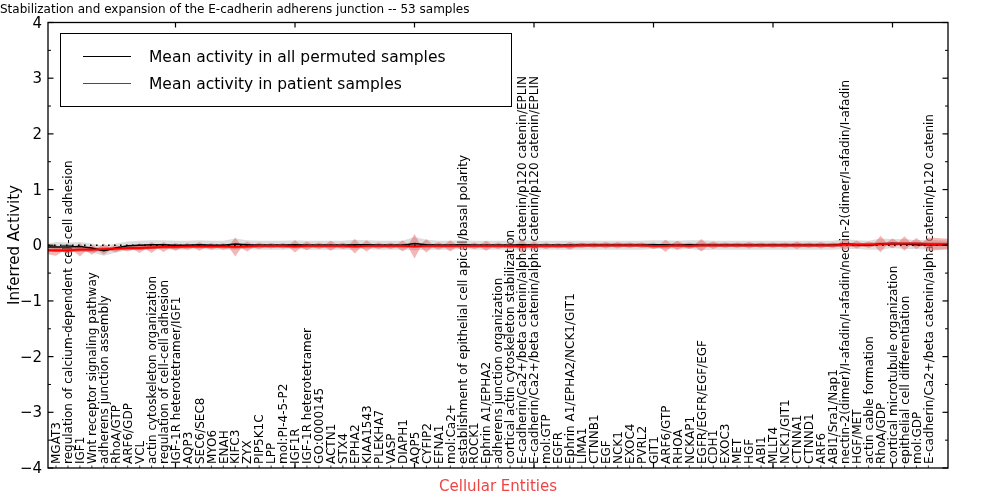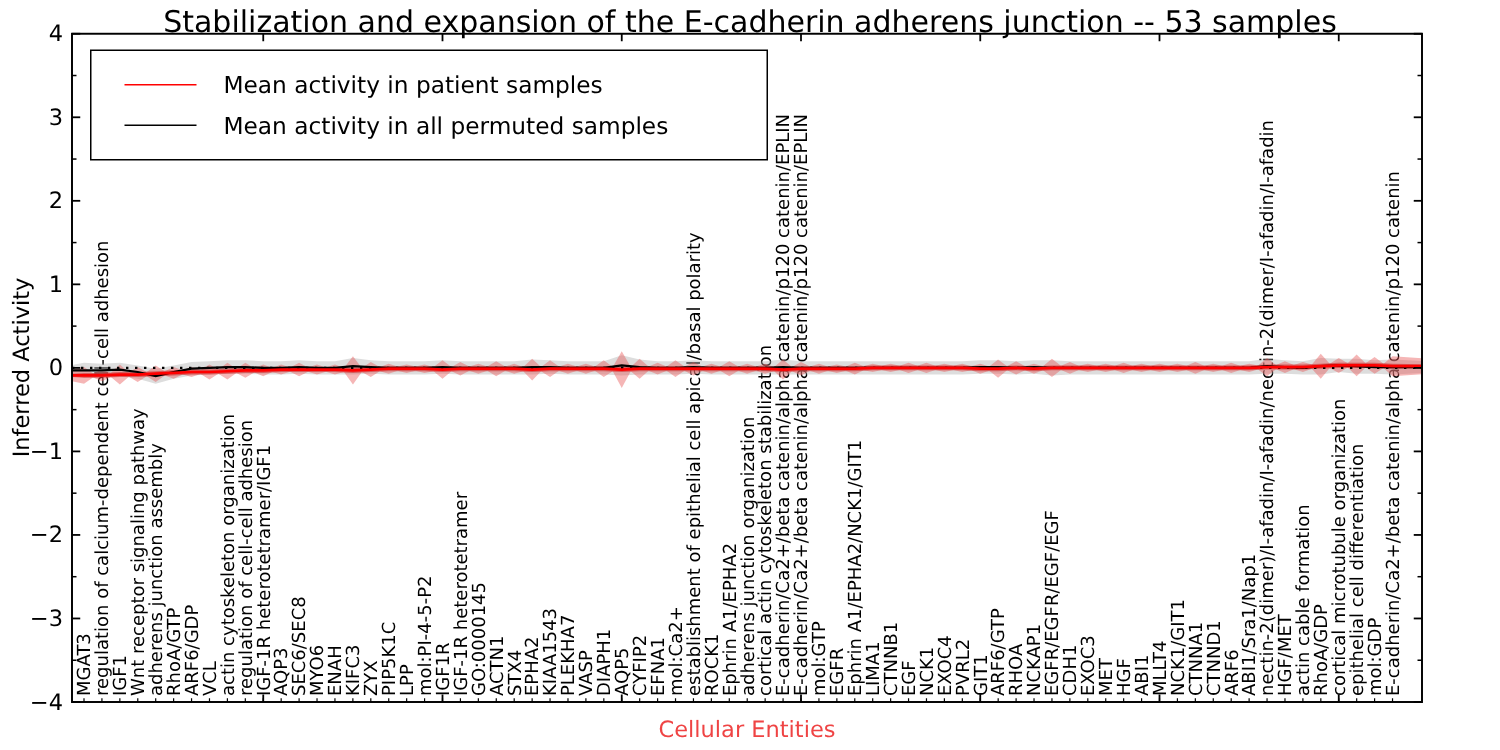--- a/index.html
+++ b/index.html
@@ -1,19 +1,19 @@
 <!DOCTYPE html>
 <html><head>
 <meta charset="utf-8">
 <style>
   html,body{margin:0;padding:0;background:#fff;}
   .fig{position:relative;width:1000px;height:500px;background:#ffffff;
        font-family:"DejaVu Sans", sans-serif;overflow:hidden;}
-  .title{position:absolute;left:0;top:2px;width:1000px;text-align:center;
-         font-size:20px;color:#000;}
+  .title{position:absolute;left:0;top:2px;width:1000px;
+         font-size:12px;color:#000;}
   .ylabel{position:absolute;left:14px;top:245px;transform:translate(-50%,-50%) rotate(-90deg);
           font-size:15px;color:#000;white-space:nowrap;}
   .xlabel{position:absolute;left:48px;top:477px;width:900px;text-align:center;
           font-size:15px;color:#ef4444;}
   svg{position:absolute;left:0;top:0;}
   .legend{position:absolute;left:60px;top:33px;width:452px;background:#ffffff;
           border:1.5px solid #000;box-sizing:border-box;padding:9px 12px;}
   .legend-row{display:flex;align-items:center;height:27px;}
   .legend-line{display:inline-block;width:48px;height:0;border-top:1.7px solid #000;
                margin:0 18px 0 10px;flex:0 0 auto;}
@@ -235,21 +235,21 @@
       <line x1="892.5" y1="465.5" x2="892.5" y2="468" stroke="#000" stroke-width="0.8"></line>
       <line x1="892.5" y1="22.5" x2="892.5" y2="27.5" stroke="#000" stroke-width="1.2"></line>
       <line x1="892.5" y1="463" x2="892.5" y2="468" stroke="#000" stroke-width="1.2"></line>
       <line x1="904.4499999999999" y1="465.5" x2="904.4499999999999" y2="468" stroke="#000" stroke-width="0.8"></line>
       <line x1="916.4" y1="465.5" x2="916.4" y2="468" stroke="#000" stroke-width="0.8"></line>
       <line x1="928.3499999999999" y1="465.5" x2="928.3499999999999" y2="468" stroke="#000" stroke-width="0.8"></line>
     </svg>
   <div class="xlabel">Cellular Entities</div>
   <div class="legend">
     <div class="legend-row">
+      <span class="legend-line" style="border-top-color:#000000;"></span>
+      <span class="legend-label">Mean activity in all permuted samples</span>
+    </div>
+    <div class="legend-row">
       <span class="legend-line" style="border-top-color:#ff0000;"></span>
       <span class="legend-label">Mean activity in patient samples</span>
-    </div>
-    <div class="legend-row">
-      <span class="legend-line" style="border-top-color:#000000;"></span>
-      <span class="legend-label">Mean activity in all permuted samples</span>
     </div>
   </div>
 </div>
 
 </body></html>

